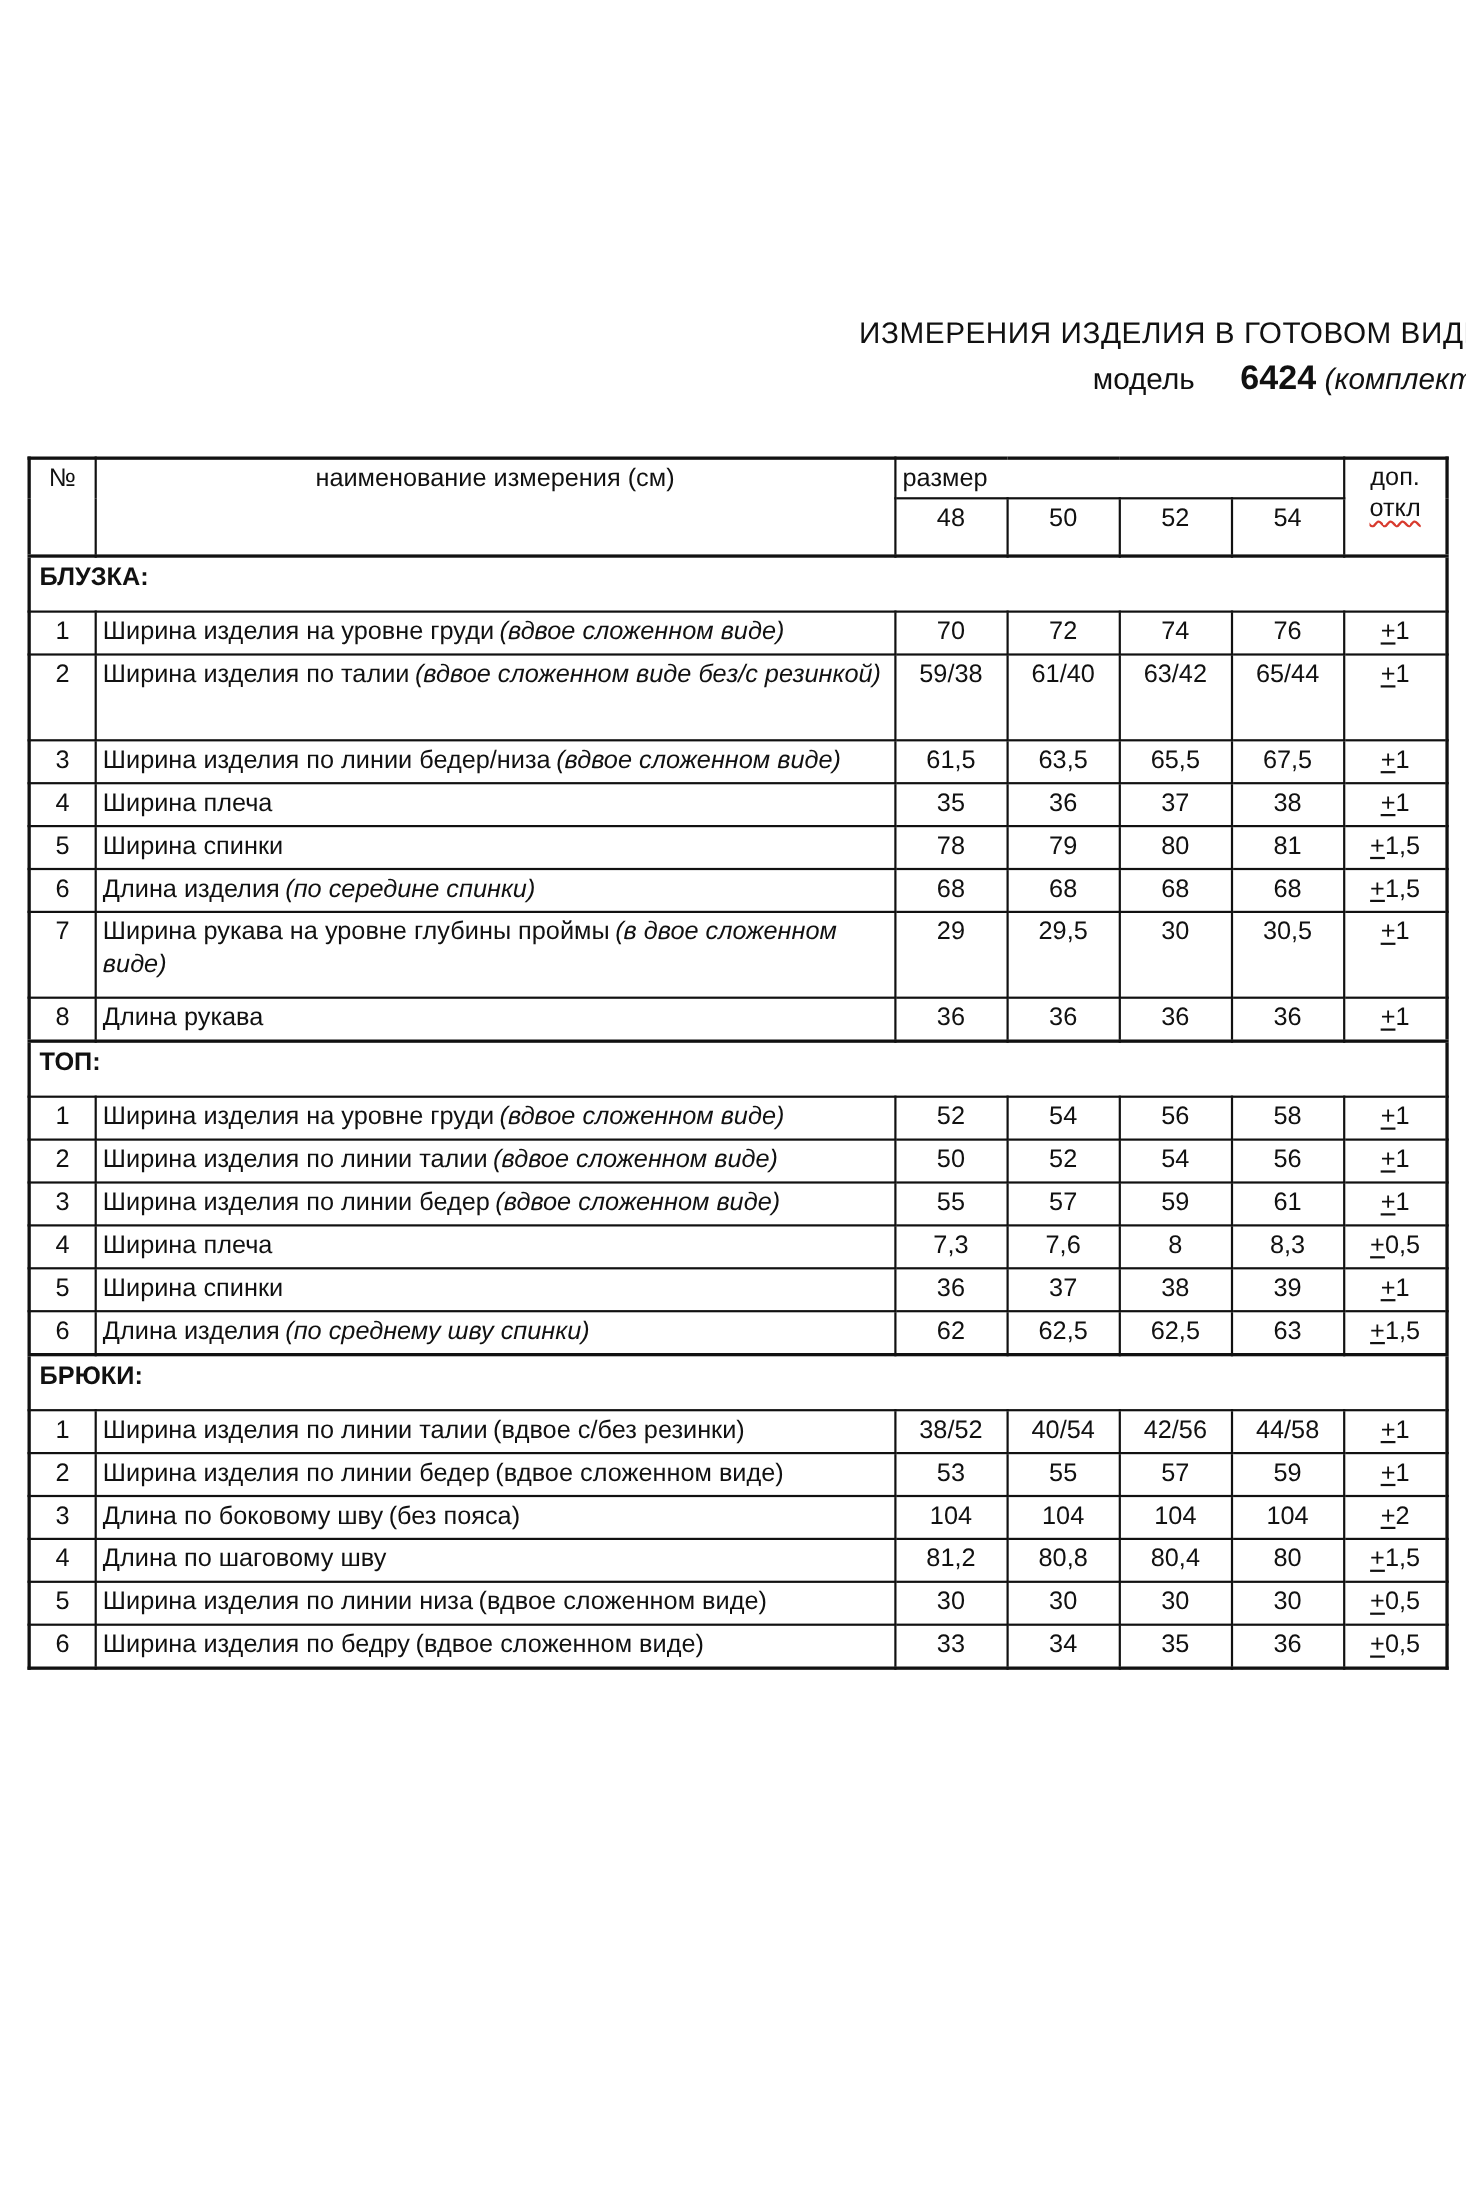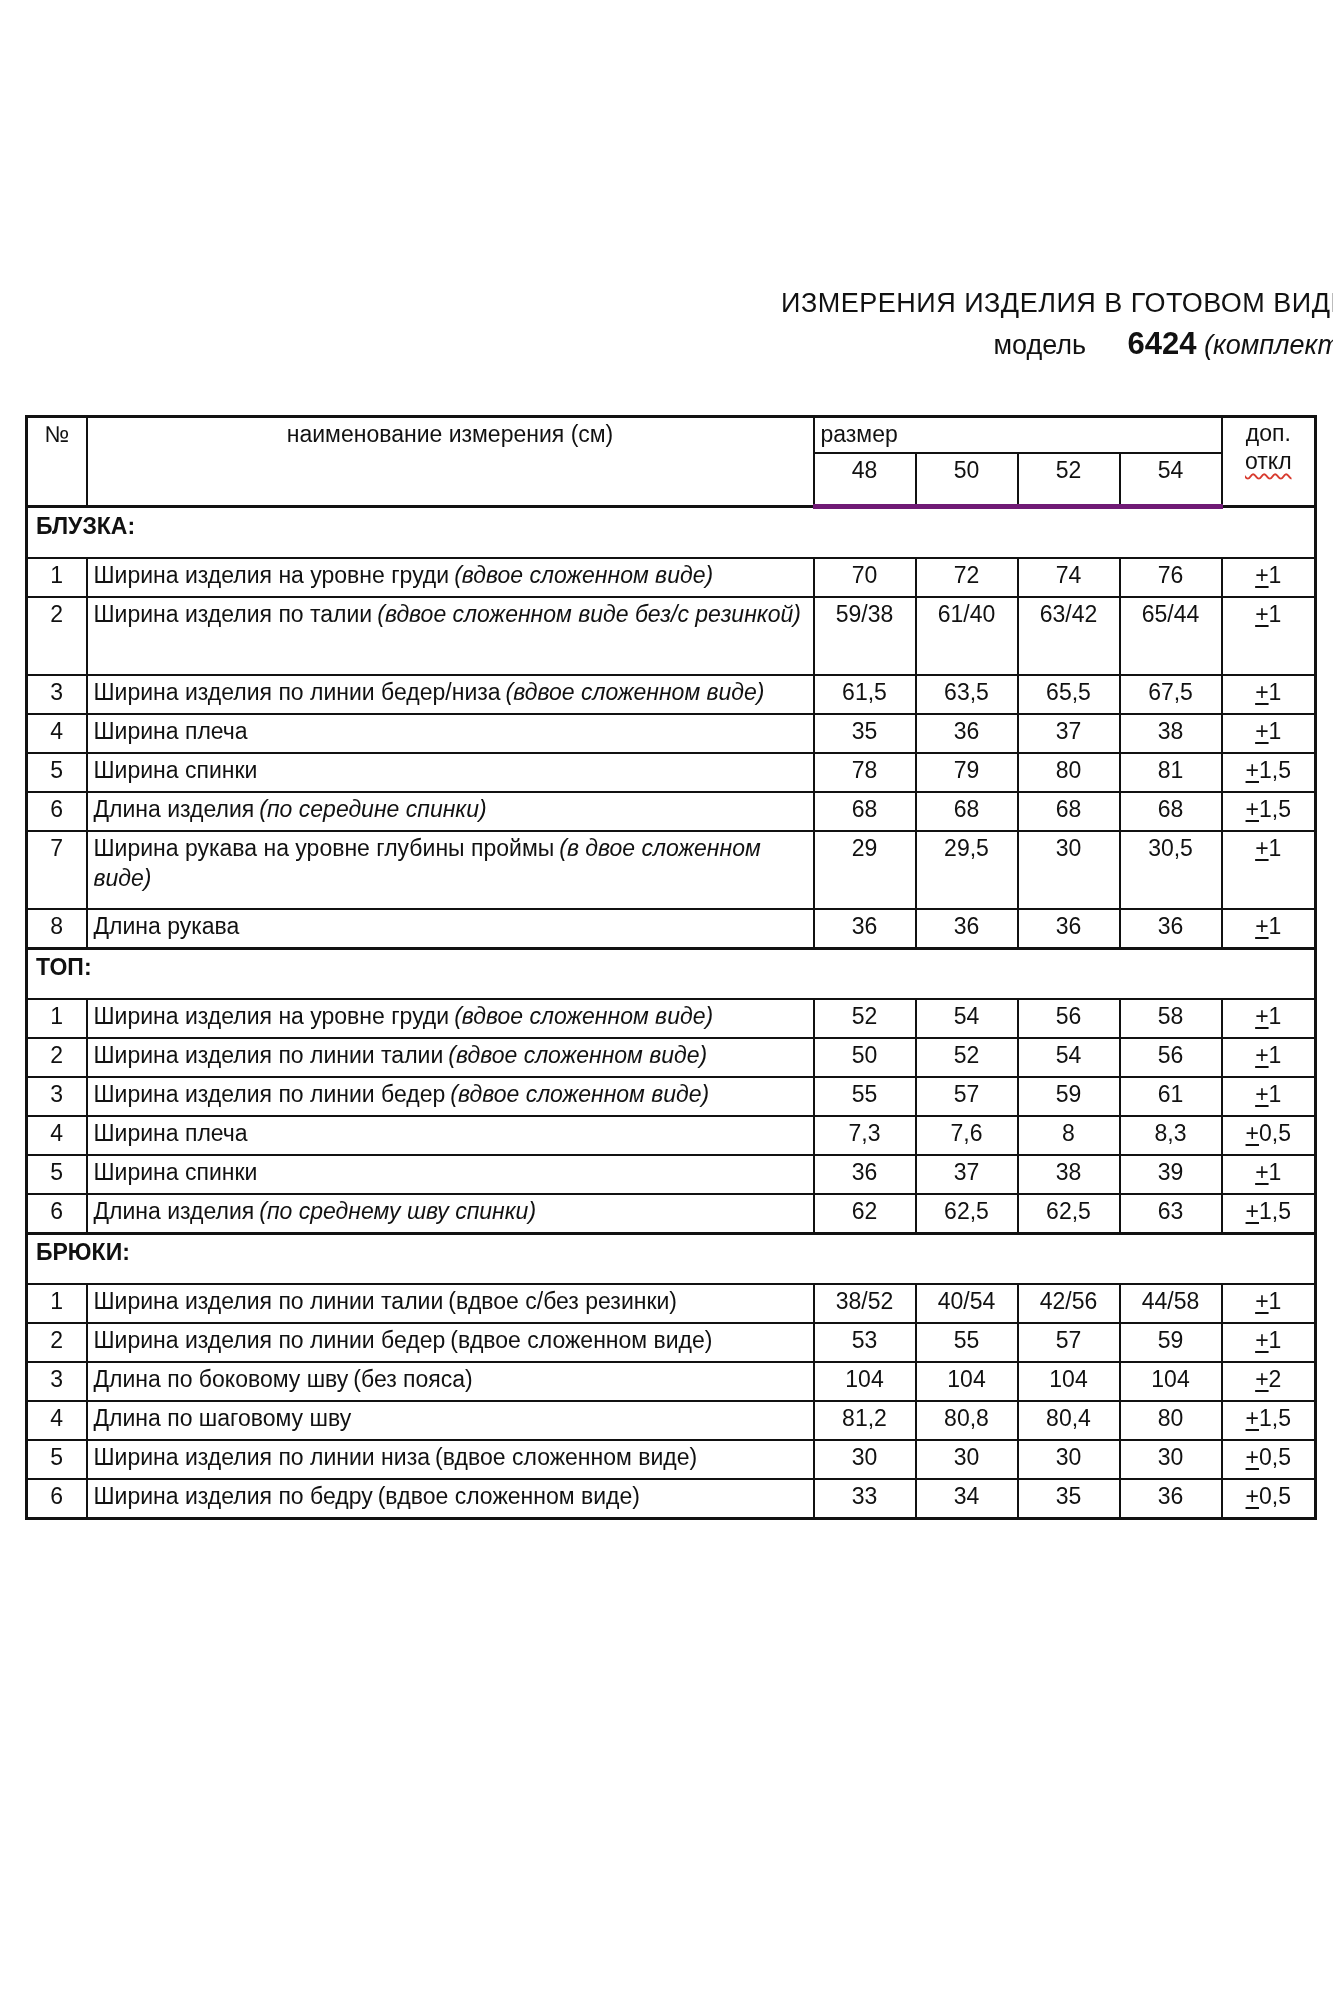--- a/index.html
+++ b/index.html
@@ -37,21 +37,21 @@
     font-size:23px;
     line-height:1.28;
   }
   .measure-table th, .measure-table td {
     border:2px solid #111111;
     padding:2px 6px;
     vertical-align:top;
     font-weight:normal;
   }
   .measure-table { border:3px solid #111111; }
-  thead tr.header-row-bottom th { border-bottom:5px solid #701a75; }
+  thead tr.header-row-bottom th { border-bottom:1px solid #701a75; }
   .th-num { text-align:center; height:30px; }
   .th-name { text-align:center; }
   .th-size-group { text-align:left; height:30px; }
   .th-size { text-align:center; font-weight:bold; height:46px; padding-top:6px; }
   .th-tol { text-align:center; padding-top:2px; }
   .tol-line { display:block; line-height:1.2; }
   .wavy {
     text-decoration-line:underline;
     text-decoration-style:wavy;
     text-decoration-color:#d83b2f;

